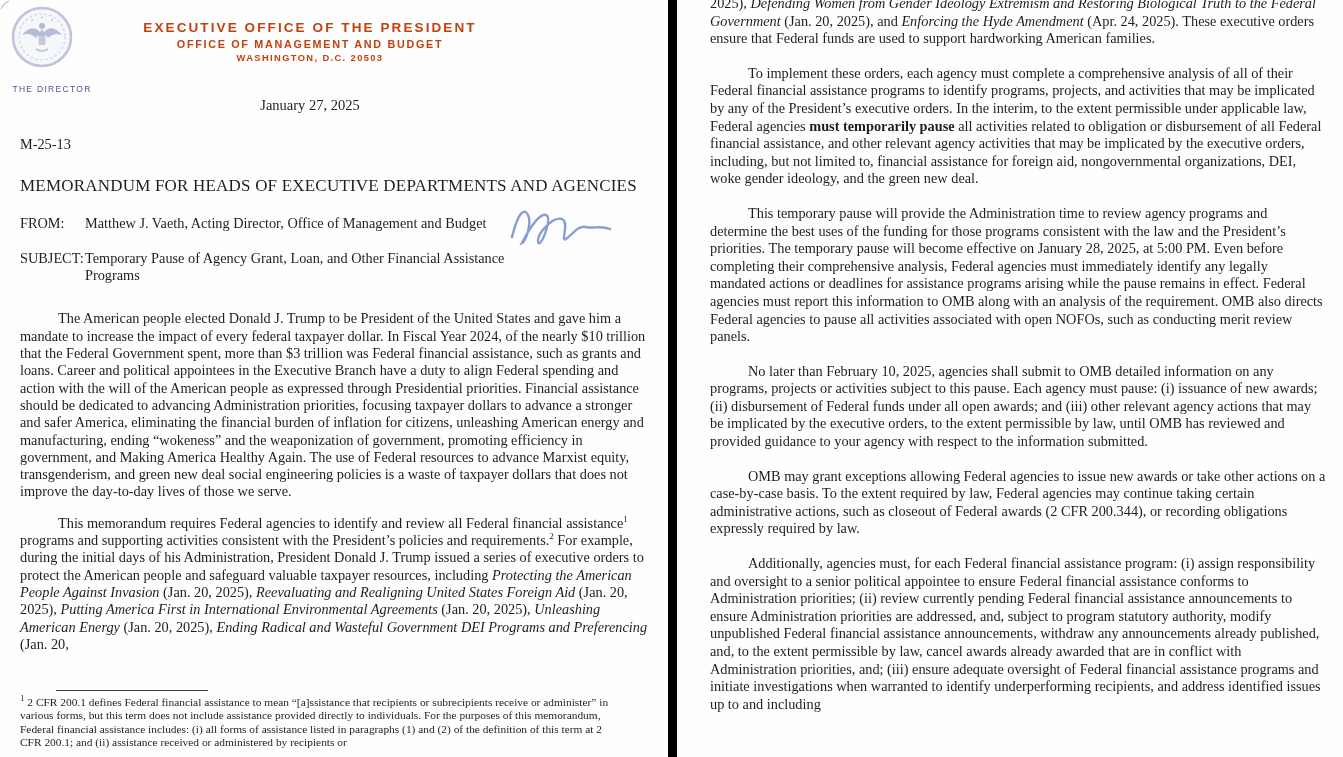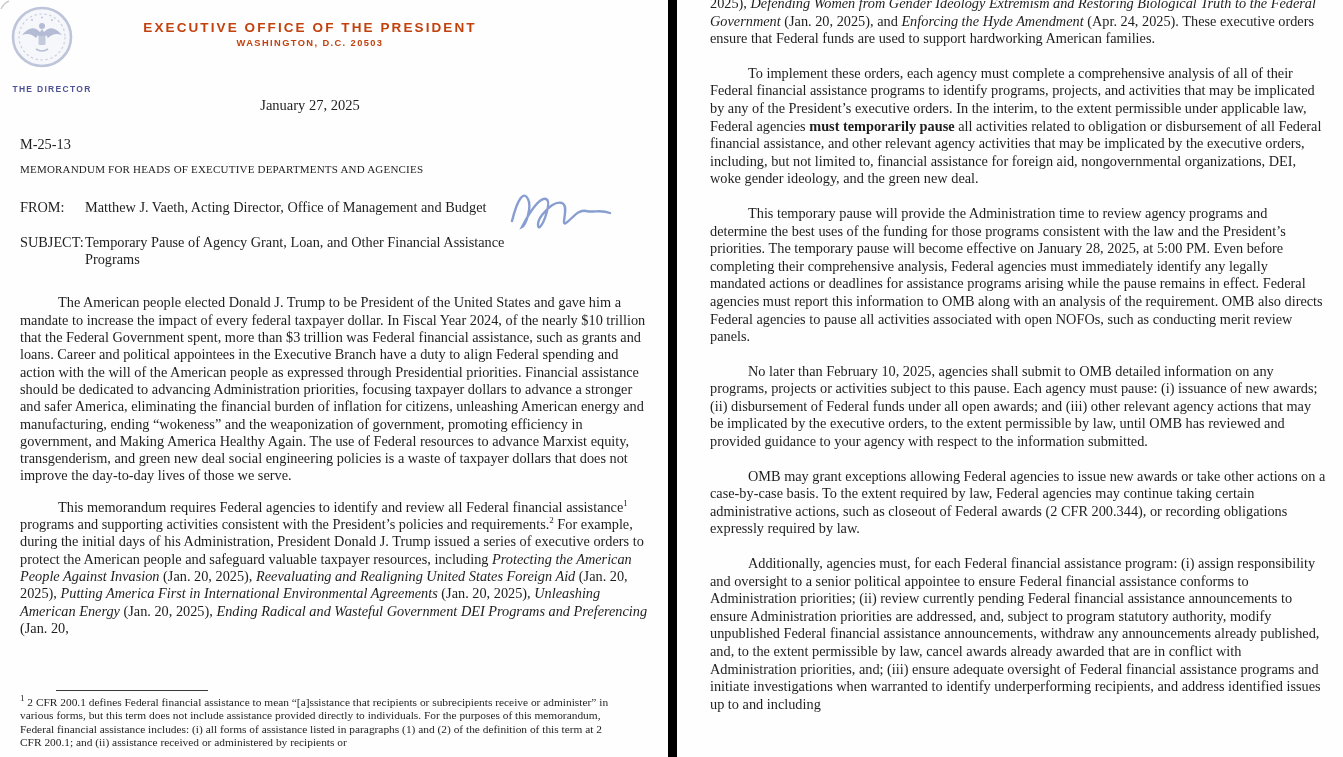--- a/index.html
+++ b/index.html
@@ -10,33 +10,33 @@
   .page{position:absolute;top:0;height:757px;background:#fefefe;overflow:hidden;}
   .page-left{left:0;width:668px;}
   .page-divider{position:absolute;top:0;left:668px;width:9px;height:757px;background:#000;}
   .page-right{left:677px;width:666px;}
 
   
   .seal{position:absolute;left:10px;top:5px;width:64px;height:64px;opacity:.85;}
   .corner-artifact{position:absolute;left:0;top:0;width:12px;height:12px;opacity:.5;}
   .director{
     position:absolute;left:4px;top:84px;width:96px;text-align:center;
-    font-family:"Liberation Sans",sans-serif;font-weight:bold;font-size:8.5px;
+    font-family:"Liberation Sans",sans-serif;font-weight:normal;font-size:8.5px;
     letter-spacing:1.3px;color:#4d5295;
   }
   .lh{position:absolute;left:110px;top:20px;width:400px;text-align:center;
       font-family:"Liberation Sans",sans-serif;font-weight:bold;color:#c2410c;}
   .lh .l1{font-size:13.5px;letter-spacing:2.1px;margin-bottom:3px;}
   .lh .l2{font-size:10.8px;letter-spacing:1.7px;margin-bottom:3px;}
   .lh .l3{font-size:9.3px;letter-spacing:1.4px;}
   .date{position:absolute;left:110px;top:97px;width:400px;text-align:center;font-size:14.5px;}
 
   .col{position:absolute;left:20px;top:136px;width:628px;font-size:14.3px;line-height:17.3px;}
   .memo-number{margin:0;}
-  .memo-heading{margin:8px 0 0 0;font-size:11px;letter-spacing:.2px;}
+  .memo-heading{margin:24px 0 0 0;font-size:17px;letter-spacing:.2px;}
   .kv{display:flex;margin-top:20px;position:relative;}
   .kv.subject{margin-top:18px;}
   .kv .k{width:65px;flex:none;}
   .kv .v{width:472px;flex:none;}
   .signature{position:absolute;left:486px;top:-16px;width:110px;height:52px;}
 
   .paras-left{margin-top:26px;}
   .paras-left p{margin:0 0 14px 0;}
   .paras-right p{margin:0 0 17px 0;}
   p.para{text-indent:38px;}
@@ -71,20 +71,21 @@
       <path d="M26 44 q6 4 12 0" fill="none" stroke="#aab4d0" stroke-width="1.6"></path>
       <circle cx="32" cy="12.5" r="0.9" fill="#aab4d0"></circle>
       <circle cx="22" cy="15" r="0.9" fill="#aab4d0"></circle>
       <circle cx="42" cy="15" r="0.9" fill="#aab4d0"></circle>
     </svg>
 
     <div class="director">THE DIRECTOR</div>
 
     <div class="lh">
       <div class="l1">EXECUTIVE OFFICE OF THE PRESIDENT</div>
+      <div class="l2">OFFICE OF MANAGEMENT AND BUDGET</div>
       <div class="l3">WASHINGTON, D.C. 20503</div>
     </div>
 
     <div class="date">January 27, 2025</div>
 
     <div class="col">
       <p class="memo-number">M-25-13</p>
       <p class="memo-heading">MEMORANDUM FOR HEADS OF EXECUTIVE DEPARTMENTS AND AGENCIES</p>
 
       <div class="kv">

